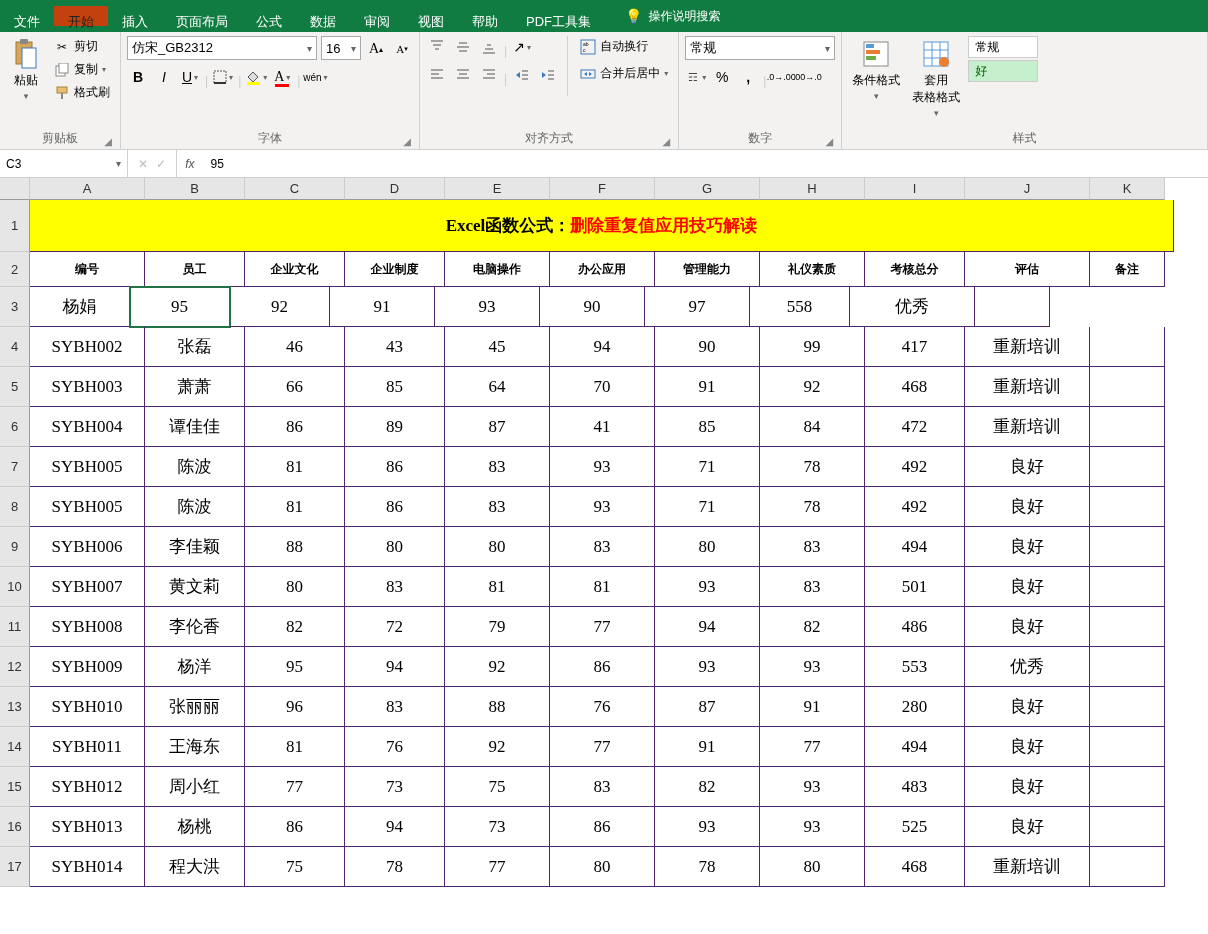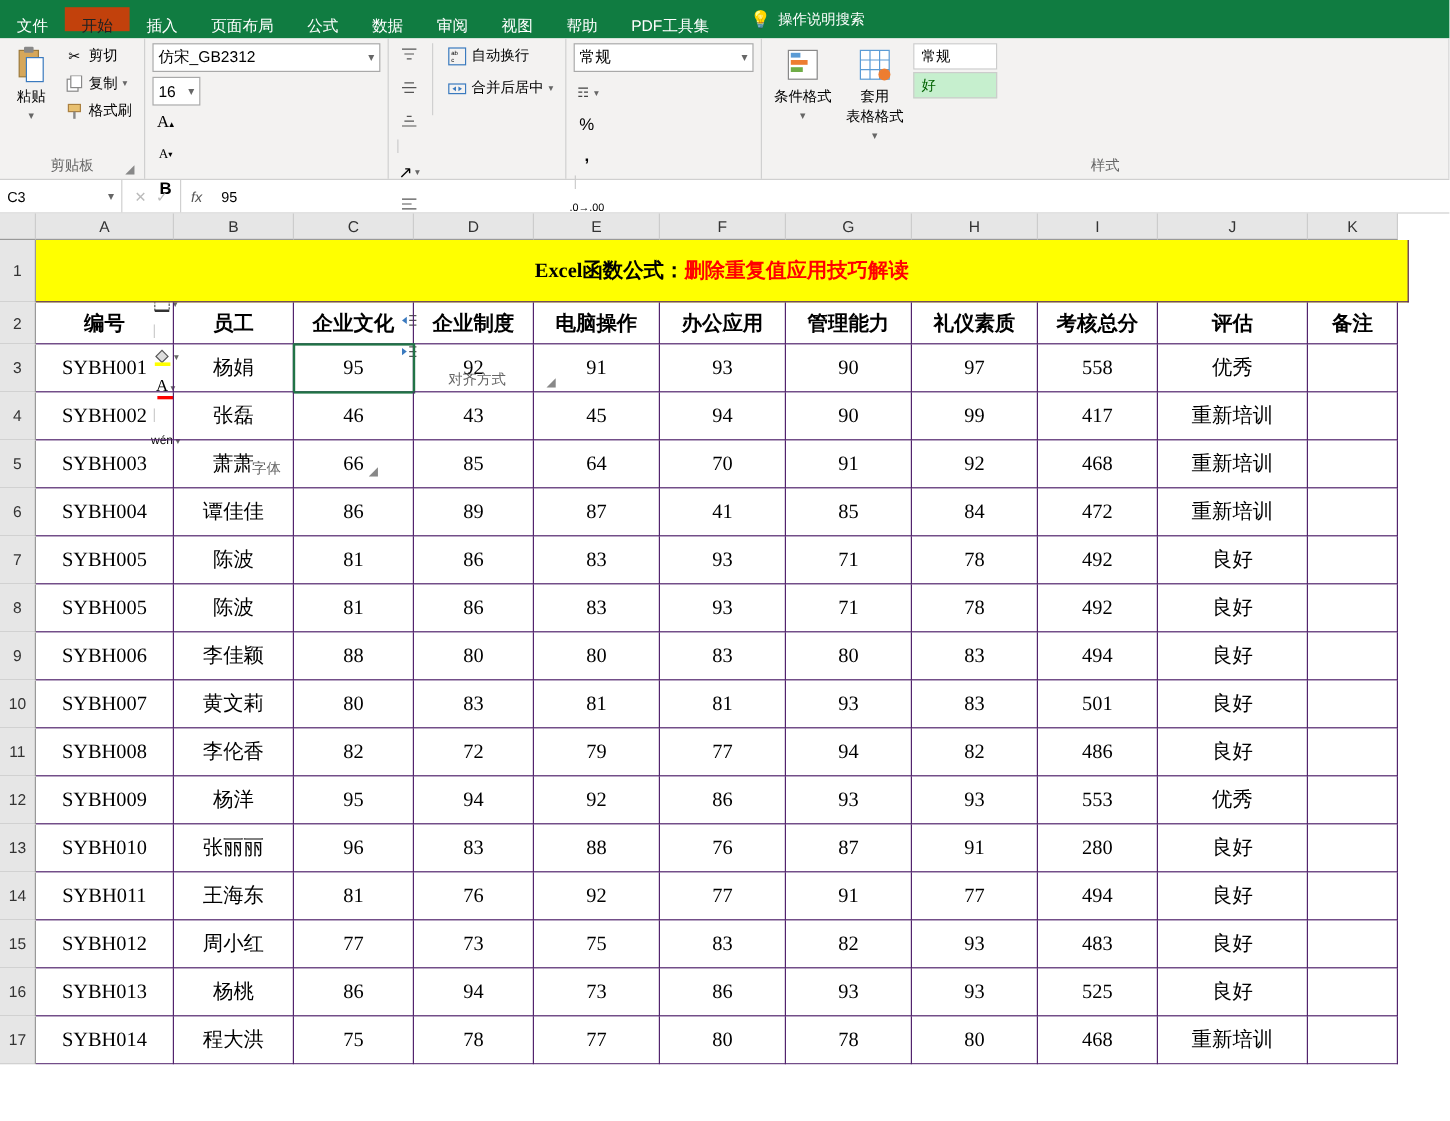--- a/index.html
+++ b/index.html
@@ -14,21 +14,21 @@
 .help-search .bulb { font-size: 14px; }
 
 
 .ribbon { background: #f3f2f1; border-bottom: 1px solid #d0d0d0; display: flex; height: 118px; }
 .group { border-right: 1px solid #d0d0d0; display: flex; flex-direction: column; padding: 4px 6px 0 6px; }
 .group-body { flex: 1; display: flex; align-items: flex-start; gap: 4px; }
 .group-label { text-align: center; font-size: 12px; color: #666; padding: 4px 0 2px 0; position: relative; }
 .group-label .dlg { position: absolute; right: 2px; bottom: 2px; font-size: 10px; color: #888; }
 
 .vstack { display: flex; flex-direction: column; gap: 2px; }
-.hstack { display: flex; flex-direction: column; align-items: flex-start; gap: 4px; }
+.hstack { display: flex; flex-direction: row; align-items: flex-end; gap: 4px; }
 
 .big-btn { display: flex; flex-direction: column; align-items: center; gap: 2px; padding: 2px 4px; cursor: pointer; justify-content: flex-end; }
 .big-btn .icon { width: 32px; height: 32px; display: flex; align-items: center; justify-content: center; }
 .big-btn .lbl { font-size: 12px; }
 .small-item { display: flex; align-items: center; gap: 4px; padding: 2px 4px; cursor: pointer; font-size: 12px; }
 .small-item .icon { width: 16px; height: 16px; display:flex; align-items:center; justify-content:center; }
 
 .combo { background: #fff; border: 1px solid #a9a9a9; height: 24px; display: flex; align-items: center; padding: 0 4px; font-size: 13px; }
 .combo .arrow { margin-left: auto; font-size: 10px; color: #666; }
 .font-name { width: 190px; }
@@ -38,41 +38,41 @@
 .btn-sq.small-caret::after { content: "▾"; font-size: 8px; margin-left: 2px; color: #666; }
 
 .sep { width: 1px; height: 60px; background: #d0d0d0; margin: 0 4px; }
 
 .styles-box { display: flex; flex-direction: column; gap: 2px; }
 .style-cell { width: 70px; height: 22px; border: 1px solid #ccc; background: #fff; font-size: 12px; display: flex; align-items: center; padding: 0 6px; }
 .style-cell.good { background: #c6efce; color: #006100; }
 
 
 .formula-bar { display: flex; align-items: center; height: 28px; border-bottom: 1px solid #d0d0d0; background: #fff; }
-.name-box { width: 102px; border-right: 1px solid #d0d0d0; height: 100%; display: flex; align-items: center; padding: 0 6px; }
+.name-box { width: 128px; border-right: 1px solid #d0d0d0; height: 100%; display: flex; align-items: center; padding: 0 6px; }
 .name-box .arrow { margin-left: auto; font-size: 10px; color: #666; }
 .fx-btns { display: flex; align-items: center; gap: 8px; padding: 0 10px; color: #888; border-right: 1px solid #d0d0d0; height: 100%; }
 .fx-label { font-style: italic; padding: 0 8px; color: #555; }
 .formula-input { flex: 1; padding: 0 8px; }
 
 
 .sheet { position: relative; }
 .col-headers { display: flex; height: 22px; }
 .corner { width: 30px; background: #e6e6e6; border-right: 1px solid #ccc; border-bottom: 1px solid #999; }
 .col-h { background: #e6e6e6; border-right: 1px solid #ccc; border-bottom: 1px solid #999; text-align: center; line-height: 22px; font-size: 13px; color: #333; }
 
 .rows { }
 .row { display: flex; }
 .row-h { width: 30px; background: #e6e6e6; border-right: 1px solid #999; border-bottom: 1px solid #ccc; text-align: center; font-size: 13px; color: #333; display: flex; align-items: center; justify-content: center; }
 
 .cell { border-right: 1px solid #52246d; border-bottom: 1px solid #52246d; display: flex; align-items: center; justify-content: center; font-size: 17px; font-family: "FangSong", serif; overflow: hidden; white-space: nowrap; }
 .title-row .cell { background: #ffff00; font-weight: bold; font-family: "Microsoft YaHei"; }
 .title-text { color: #000; }
 .title-red { color: #ff0000; }
-.header-row .cell { font-weight: bold; font-family: "Microsoft YaHei"; font-size: 17px; }
+.header-row .cell { font-weight: bold; font-family: "Microsoft YaHei"; font-size: 12px; }
 
 .cell.selected { outline: 2px solid #217346; outline-offset: -1px; }
 
 
 .cA { width: 115px; } .cB { width: 100px; } .cC { width: 100px; } .cD { width: 100px; }
 .cE { width: 105px; } .cF { width: 105px; } .cG { width: 105px; } .cH { width: 105px; }
 .cI { width: 100px; } .cJ { width: 125px; } .cK { width: 75px; }
 
 .row-h1 { height: 52px; } .row-hh { height: 35px; } .row-hd { height: 40px; }
 
@@ -405,21 +405,20 @@
         <div class="cell row-hh cE">电脑操作</div>
         <div class="cell row-hh cF">办公应用</div>
         <div class="cell row-hh cG">管理能力</div>
         <div class="cell row-hh cH">礼仪素质</div>
         <div class="cell row-hh cI">考核总分</div>
         <div class="cell row-hh cJ">评估</div>
         <div class="cell row-hh cK">备注</div>
       </div>
       <div class="row">
         <div class="row-h row-hd">3</div>
-        <div class="cell row-hd cA" style="font-family: &quot;Times New Roman&quot;, serif;">SYBH001</div>
         <div class="cell row-hd cB">杨娟</div>
         <div class="cell row-hd cC selected">95</div>
         <div class="cell row-hd cD">92</div>
         <div class="cell row-hd cE">91</div>
         <div class="cell row-hd cF">93</div>
         <div class="cell row-hd cG">90</div>
         <div class="cell row-hd cH">97</div>
         <div class="cell row-hd cI">558</div>
         <div class="cell row-hd cJ">优秀</div>
         <div class="cell row-hd cK"></div>

